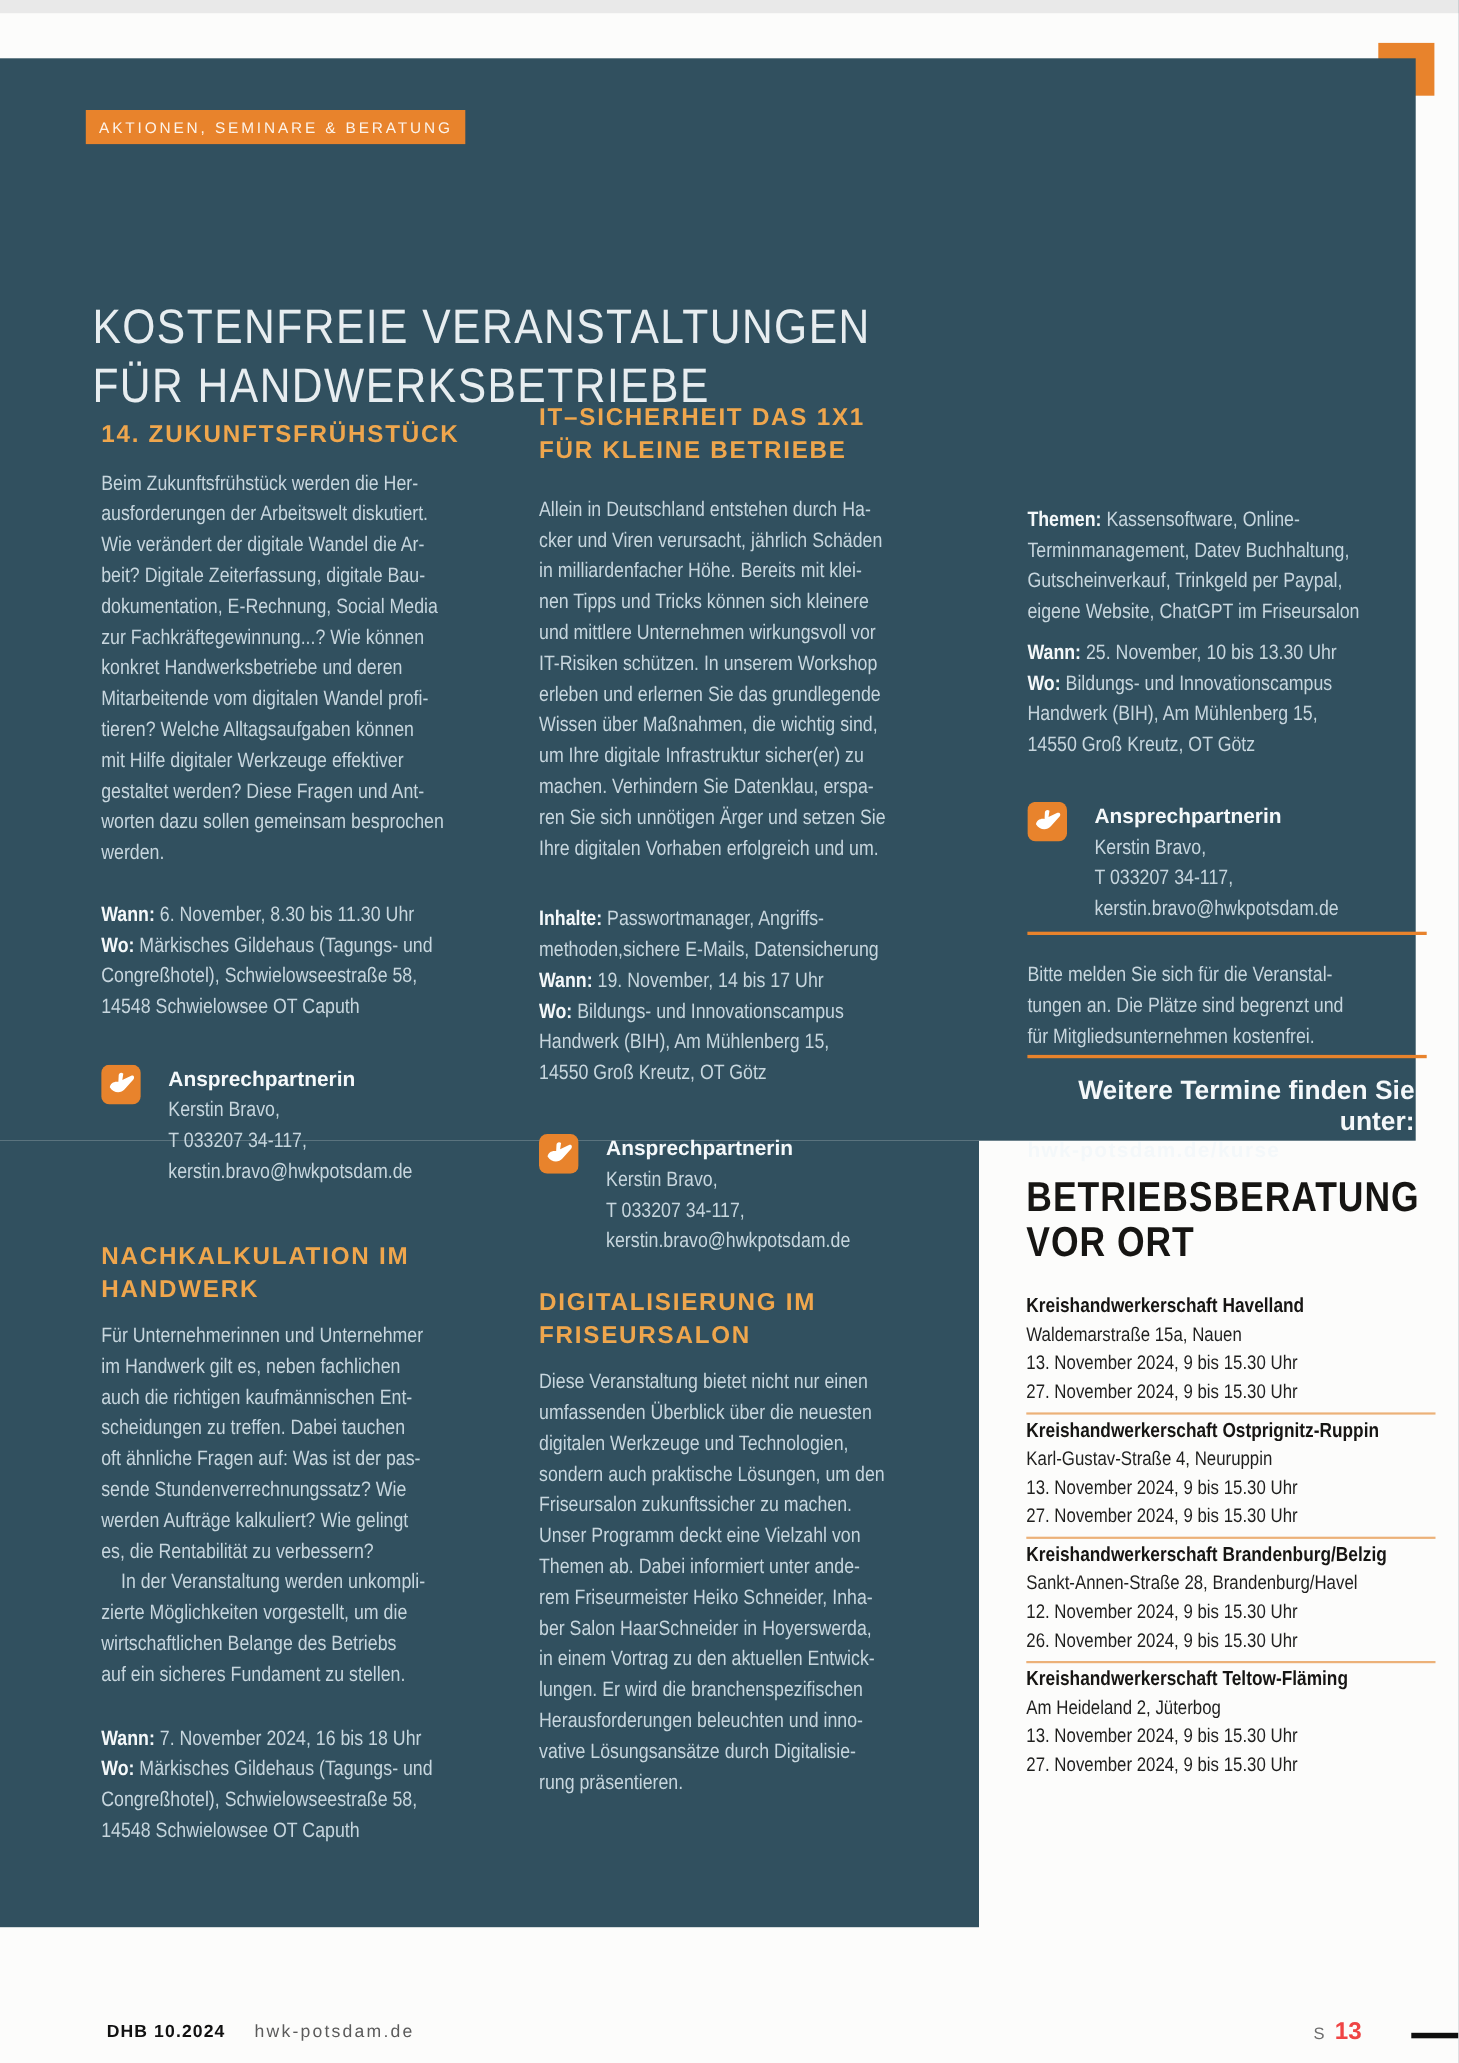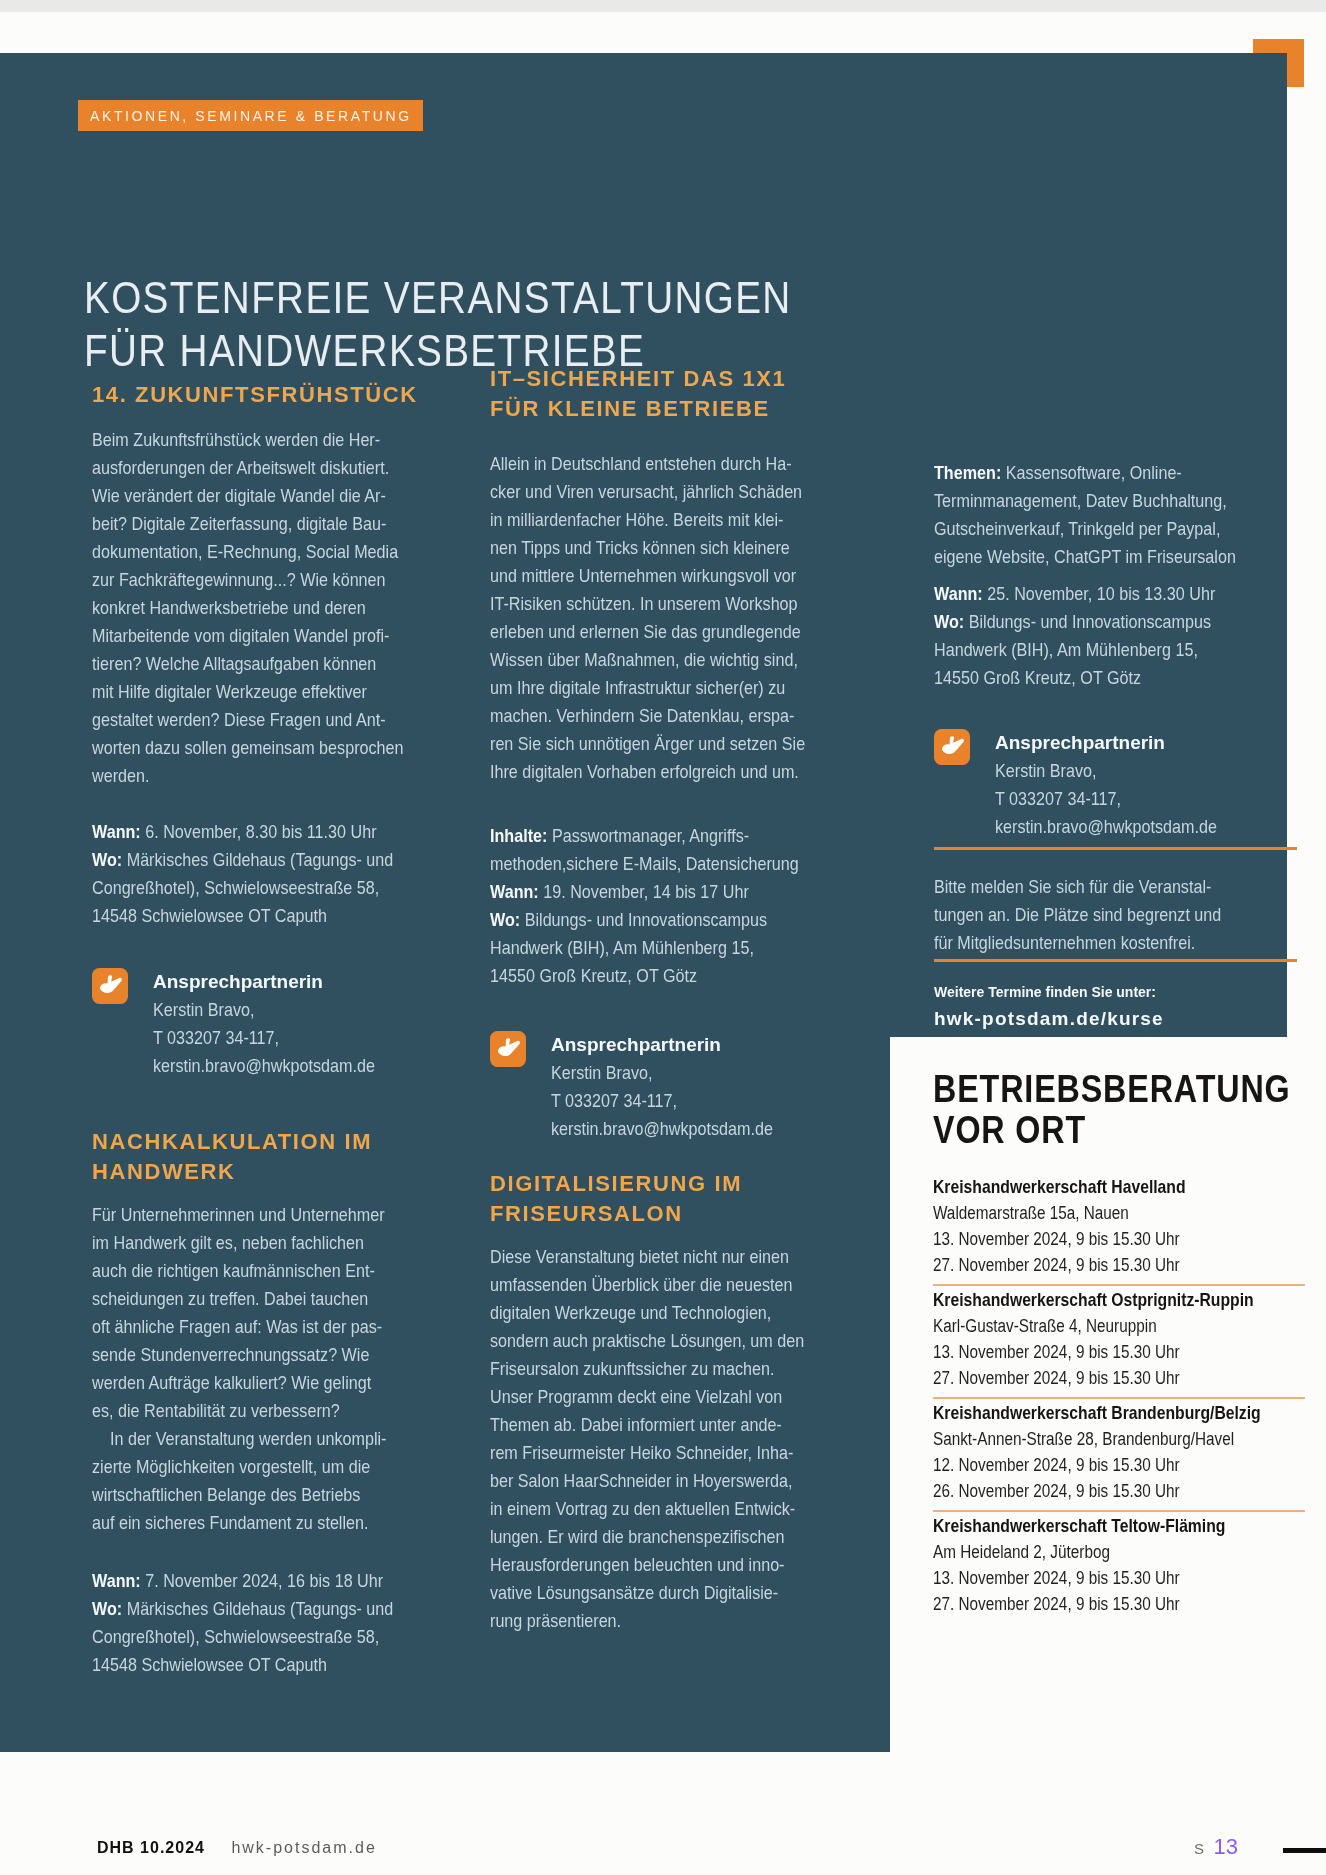--- a/index.html
+++ b/index.html
@@ -39,42 +39,42 @@
   .cond{transform:scaleX(.85);transform-origin:0 0;width:117.6%;}
   .body b,.lbl{color:#f4f8fa;font-weight:bold;}
 
   .contact{display:flex;gap:25px;}
   .contact-icon{flex:0 0 auto;}
   .contact-title{color:#f4f8fa;font-weight:bold;font-size:19px;line-height:28px;margin:0;}
   .contact-details{color:#c7d6de;font-size:19px;line-height:28px;margin:0;white-space:pre;}
 
   .rule{border:0;height:3px;background:#e8832c;margin:0;width:363px;}
 
-  .more-label{color:#f4f8fa;font-weight:bold;font-size:14px;line-height:28px;margin:0;}
+  .more-label{color:#f4f8fa;font-weight:bold;font-size:24px;line-height:28px;margin:0;text-align:right;}
   .more-url{color:#f4f8fa;font-weight:bold;font-size:19px;line-height:26px;letter-spacing:1.2px;margin:0;}
 
   #bb{position:absolute;left:933px;top:1057px;width:372px;color:#161513;}
   .bb-heading{
     font-size:38px;line-height:41px;font-weight:800;letter-spacing:1px;margin:0;white-space:pre;
     transform:scaleX(.85);transform-origin:0 0;width:117.6%;
   }
   .bb-entries{margin-top:22px;}
   .bb-entry{}
   .bb-entry + .bb-entry{margin-top:6px;padding-top:0;border-top:2px solid #ecb178;}
   .bb-name{font-size:18.5px;line-height:27px;font-weight:bold;margin:0;white-space:pre;color:#161513;
     transform:scaleX(.85);transform-origin:0 0;width:117.6%;}
   .bb-lines{font-size:18px;line-height:26px;margin:0;white-space:pre;color:#1f1f1e;
     transform:scaleX(.85);transform-origin:0 0;width:117.6%;}
 
   .footer-left{position:absolute;left:97px;top:1827px;font-size:16px;text-align:center;}
   .footer-issue{font-weight:bold;color:#111;letter-spacing:1px;}
   .footer-site{color:#5b5b5b;letter-spacing:2px;margin-left:22px;}
   .footer-right{position:absolute;right:88px;top:1822px;}
   .footer-s{color:#6d6d6d;font-size:15px;letter-spacing:1px;}
-  .footer-num{color:#8b5cf6;font-size:22px;font-weight:400;margin-left:4px;}
+  .footer-num{color:#ef4444;font-size:22px;font-weight:700;margin-left:4px;}
   .footer-dash{position:absolute;right:0;top:1836px;width:43px;height:5px;background:#0e0e0e;}
 
   .mb16{margin-bottom:16px;}
 </style>
 </head>
 <body>
 
 <div class="page">
 
   <div class="corner-square"></div>

